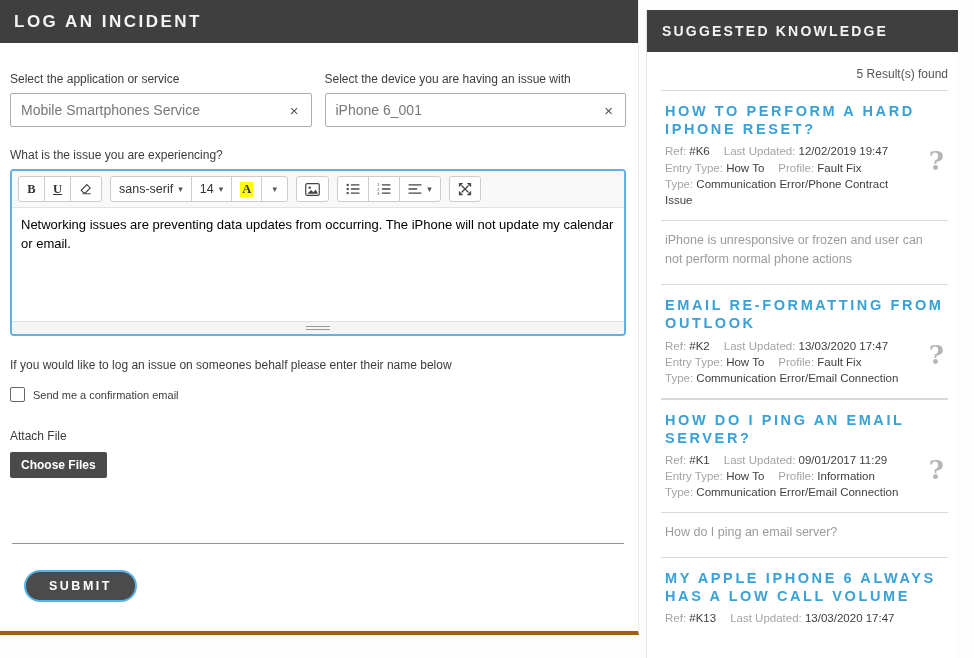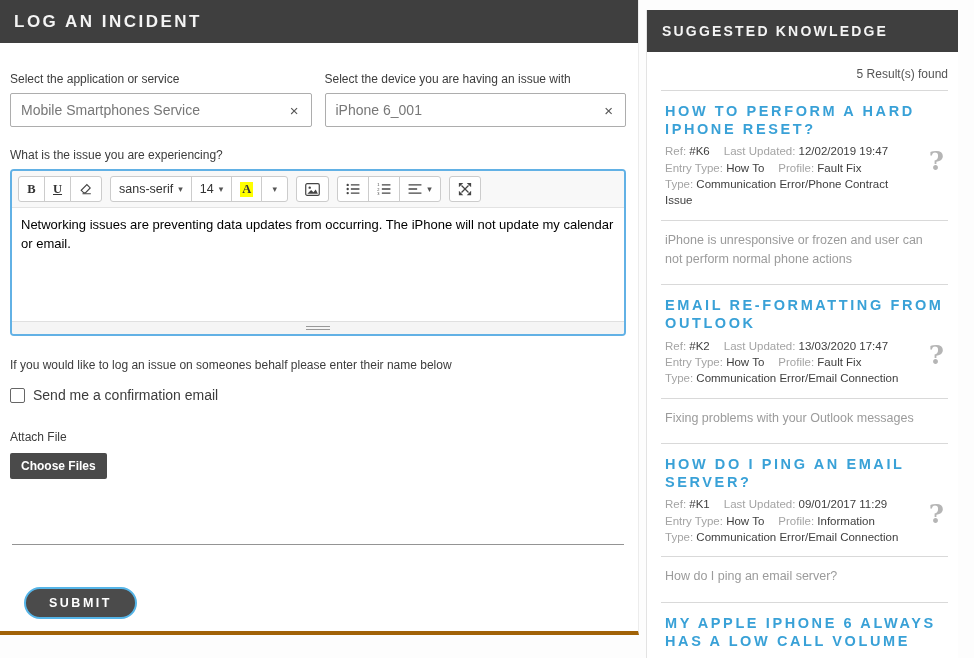--- a/index.html
+++ b/index.html
@@ -75,33 +75,33 @@
     font-size: 12.5px; color: #555; padding: 0 10px;
     font-family: "Liberation Sans", sans-serif;
   }
   .text-input::placeholder { color: #888; }
 
   .checkbox-row { display: flex; align-items: center; margin-top: 15px; gap: 8px; }
   .checkbox {
     width: 15px; height: 15px; border: 1px solid #666; border-radius: 2px; background: #fff;
     cursor: pointer;
   }
-  .checkbox-label { font-size: 14px; color: #3c3c3c; }
+  .checkbox-label { font-size: 11px; color: #3c3c3c; }
 
   .attach-label { font-size: 12px; color: #3c3c3c; margin-top: 27px; }
   .choose-files-btn {
     margin-top: 9px; background: #4a4a4a; color: #fff; border: none;
     font-size: 12px; font-weight: bold; padding: 6px 11px; border-radius: 2px; cursor: pointer;
     font-family: "Liberation Sans", sans-serif;
   }
 
   .form-divider { border: none; border-top: 1px solid #949494; margin: 65px 2px 0 2px; }
 
   .submit-btn {
-    margin: 42px 0 0 14px; background: #4b4b4b; color: #fff;
+    margin: 26px 0 0 14px; background: #4b4b4b; color: #fff;
     border: 2px solid #55b5e8; border-radius: 16px; padding: 7px 23px;
     font-size: 12.5px; font-weight: bold; letter-spacing: 2.5px; cursor: pointer;
     font-family: "Liberation Sans", sans-serif;
   }
 
   
   .knowledge-panel {
     position: absolute; left: 646px; top: 10px; width: 312px; height: 648px;
     background: #fff; border-left: 1px solid #e3e3e3; overflow: hidden;
   }
@@ -299,21 +299,20 @@
     <hr class="k-sep">
     <div class="k-item">
       <a class="k-title">EMAIL RE-FORMATTING FROM OUTLOOK</a>
       <span class="help-icon">?</span>
       <div class="k-meta">
         <div><span class="pair"><span class="lbl">Ref:</span> <span class="val">#K2</span></span><span class="pair"><span class="lbl">Last Updated:</span> <span class="val">13/03/2020 17:47</span></span></div>
         <div><span class="pair"><span class="lbl">Entry Type:</span> <span class="val">How To</span></span><span class="pair"><span class="lbl">Profile:</span> <span class="val">Fault Fix</span></span></div>
         <div><span class="pair"><span class="lbl">Type:</span> <span class="val">Communication Error/Email Connection</span></span></div>
       </div>
       <hr class="k-inner-sep">
-      <div class="k-desc">Fixing problems with your Outlook messages</div>
     </div>
 
     <hr class="k-sep">
     <div class="k-item">
       <a class="k-title">HOW DO I PING AN EMAIL SERVER?</a>
       <span class="help-icon">?</span>
       <div class="k-meta">
         <div><span class="pair"><span class="lbl">Ref:</span> <span class="val">#K1</span></span><span class="pair"><span class="lbl">Last Updated:</span> <span class="val">09/01/2017 11:29</span></span></div>
         <div><span class="pair"><span class="lbl">Entry Type:</span> <span class="val">How To</span></span><span class="pair"><span class="lbl">Profile:</span> <span class="val">Information</span></span></div>
         <div><span class="pair"><span class="lbl">Type:</span> <span class="val">Communication Error/Email Connection</span></span></div>

